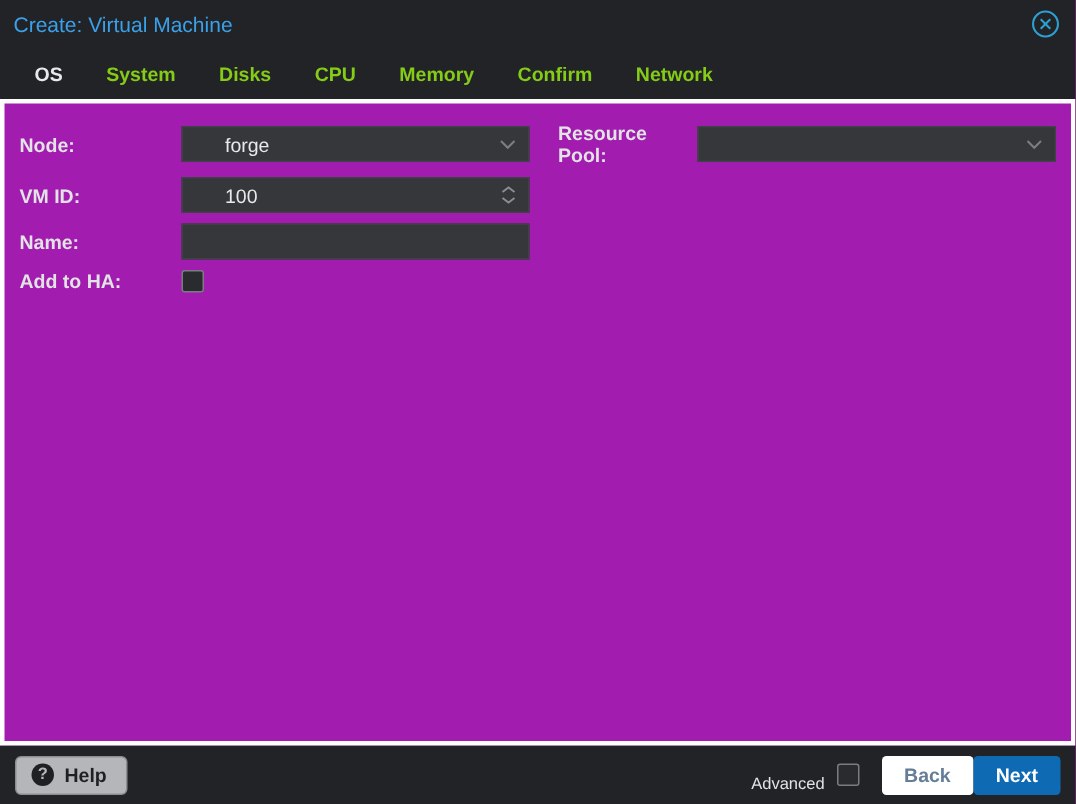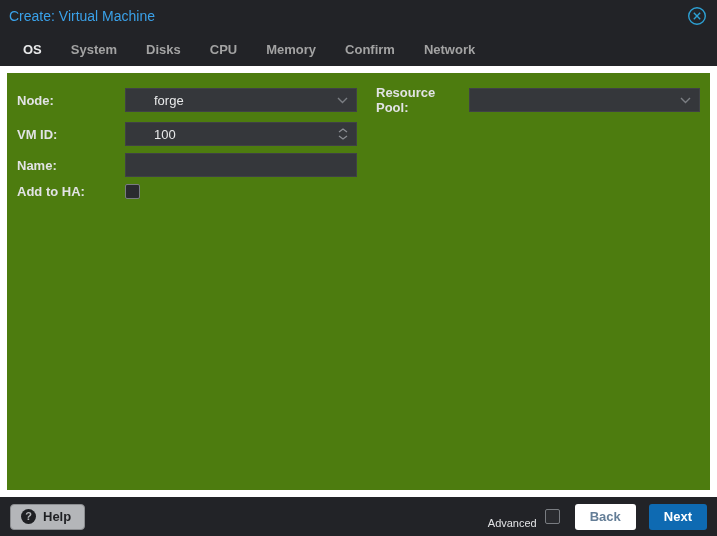--- a/index.html
+++ b/index.html
@@ -13,28 +13,28 @@
   }
   .dialog { width:717px; height:536px; display:flex; flex-direction:column; }
 
   
   .titlebar { height:32px; flex:0 0 32px; display:flex; align-items:center; padding:0 9px; }
   .title { color:#3aa1e9; font-size:14px; font-weight:500; }
   .close-btn { margin-left:auto; width:22px; height:22px; display:flex; align-items:center; justify-content:center; cursor:pointer; }
 
   
   .tabbar { height:34px; flex:0 0 34px; display:flex; align-items:center; padding:0 10px; gap:3px; }
-  .tab { font-size:13px; font-weight:bold; padding:5px 13px; border-radius:3px; color:#a3a3a3; cursor:default; }
+  .tab { font-size:13px; font-weight:bold; padding:5px 13px; border-radius:3px; color:#84cc16; cursor:default; }
   .tab.active { background:#0c79d6; color:#ffffff; cursor:pointer; }
   .tab.enabled { color:#e8e9ea; cursor:pointer; }
 
   
   .panel {
-    flex:1 1 auto; background:#4d7c0f;
-    border:7px solid #ffffff;
+    flex:1 1 auto; background:#a21caf;
+    border:3px solid #ffffff;
     padding:12px 10px;
   }
   .frow { display:flex; align-items:center; margin-bottom:7px; }
   .lbl { width:108px; font-size:13px; font-weight:bold; color:#e2e3e5; flex:0 0 108px; }
   .lbl-right { margin-left:19px; width:93px; flex:0 0 93px; }
   .field {
     position:relative; height:24px; background:#35373b;
     border:1px solid #3f4146; display:flex; align-items:center;padding-left:20px;
   }
   .field-left { width:232px; flex:0 0 232px; }
@@ -64,21 +64,21 @@
     color:#b4b6b9; font-size:11px; font-weight:bold;
     display:flex; align-items:center; justify-content:center; line-height:1;
   }
   .adv-label { margin-left:auto; font-weight:normal; font-size:11px; color:#e2e3e5;margin-top:12px; }
   .adv-cb { margin-left:8px; }
   .btn {
     border:none; border-radius:3px; font-weight:bold; font-size:13px;
     padding:5px 15px 6px 15px; font-family:"Liberation Sans", sans-serif; cursor:pointer;
   }
   .btn-back { background:#ffffff; color:#647e97; margin-left:15px; cursor:default; }
-  .btn-next { background:#0e6ab2; color:#ffffff; margin-left:13px; }
+  .btn-next { background:#0e6ab2; color:#ffffff; }
 </style>
 </head>
 <body>
 
 <div class="dialog">
 
   <div class="titlebar">
     <span class="title">Create: Virtual Machine</span>
     <span class="close-btn">
       <svg width="20" height="20" viewBox="0 0 20 20">

